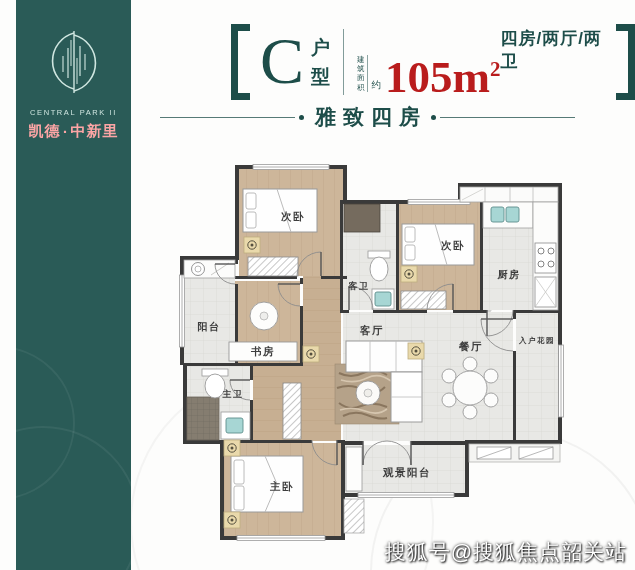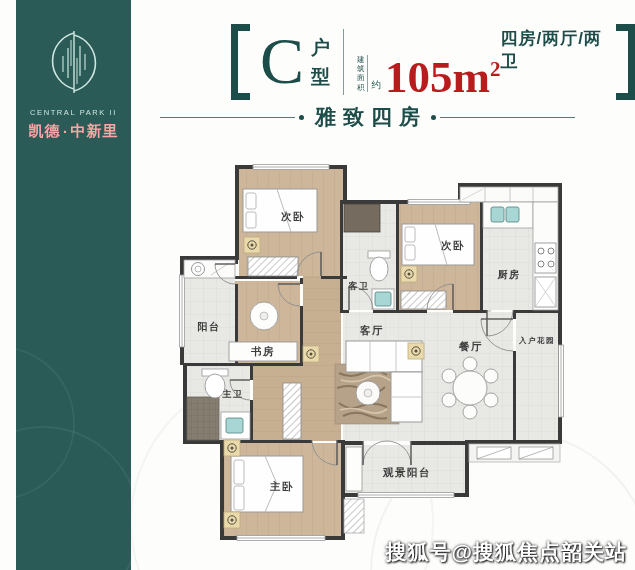--- a/index.html
+++ b/index.html
@@ -35,21 +35,21 @@
   .area-sub{font-size:17px;font-weight:700;letter-spacing:1px;color:#1d4d49;margin-top:3px;}
   
   .subtitle{position:absolute;top:103px;left:160px;width:415px;display:flex;align-items:center;gap:4px;}
   .sub-line{flex:1;height:1px;background:#1d4d49;opacity:.75;}
   .sub-dot{width:5px;height:5px;border-radius:50%;background:#1d4d49;}
   .sub-text{font-size:21px;font-weight:700;color:#1d4d49;letter-spacing:7px;text-indent:7px;}
   
   .floorplan{position:absolute;left:125px;top:145px;width:485px;height:398px;}
   .floorplan text{font-family:"Liberation Sans",sans-serif;font-weight:700;fill:#3d3d3d;letter-spacing:1.5px;}
   
-  .watermark{position:absolute;right:8px;bottom:4px;font-size:21px;font-weight:700;color:#fff;
+  .watermark{position:absolute;right:8px;bottom:4px;font-size:21px;font-weight:400;color:#fff;
      text-shadow:0 0 3px rgba(0,0,0,.85),1px 1px 2px rgba(0,0,0,.9);letter-spacing:1px;}
 </style>
 </head>
 <body>
 
 <div class="teal-band">
   <div class="band-circ bc1"></div>
   <div class="band-circ bc2"></div>
   <div class="logo-wrap">
     <svg width="74" height="72" viewBox="0 0 74 72">

